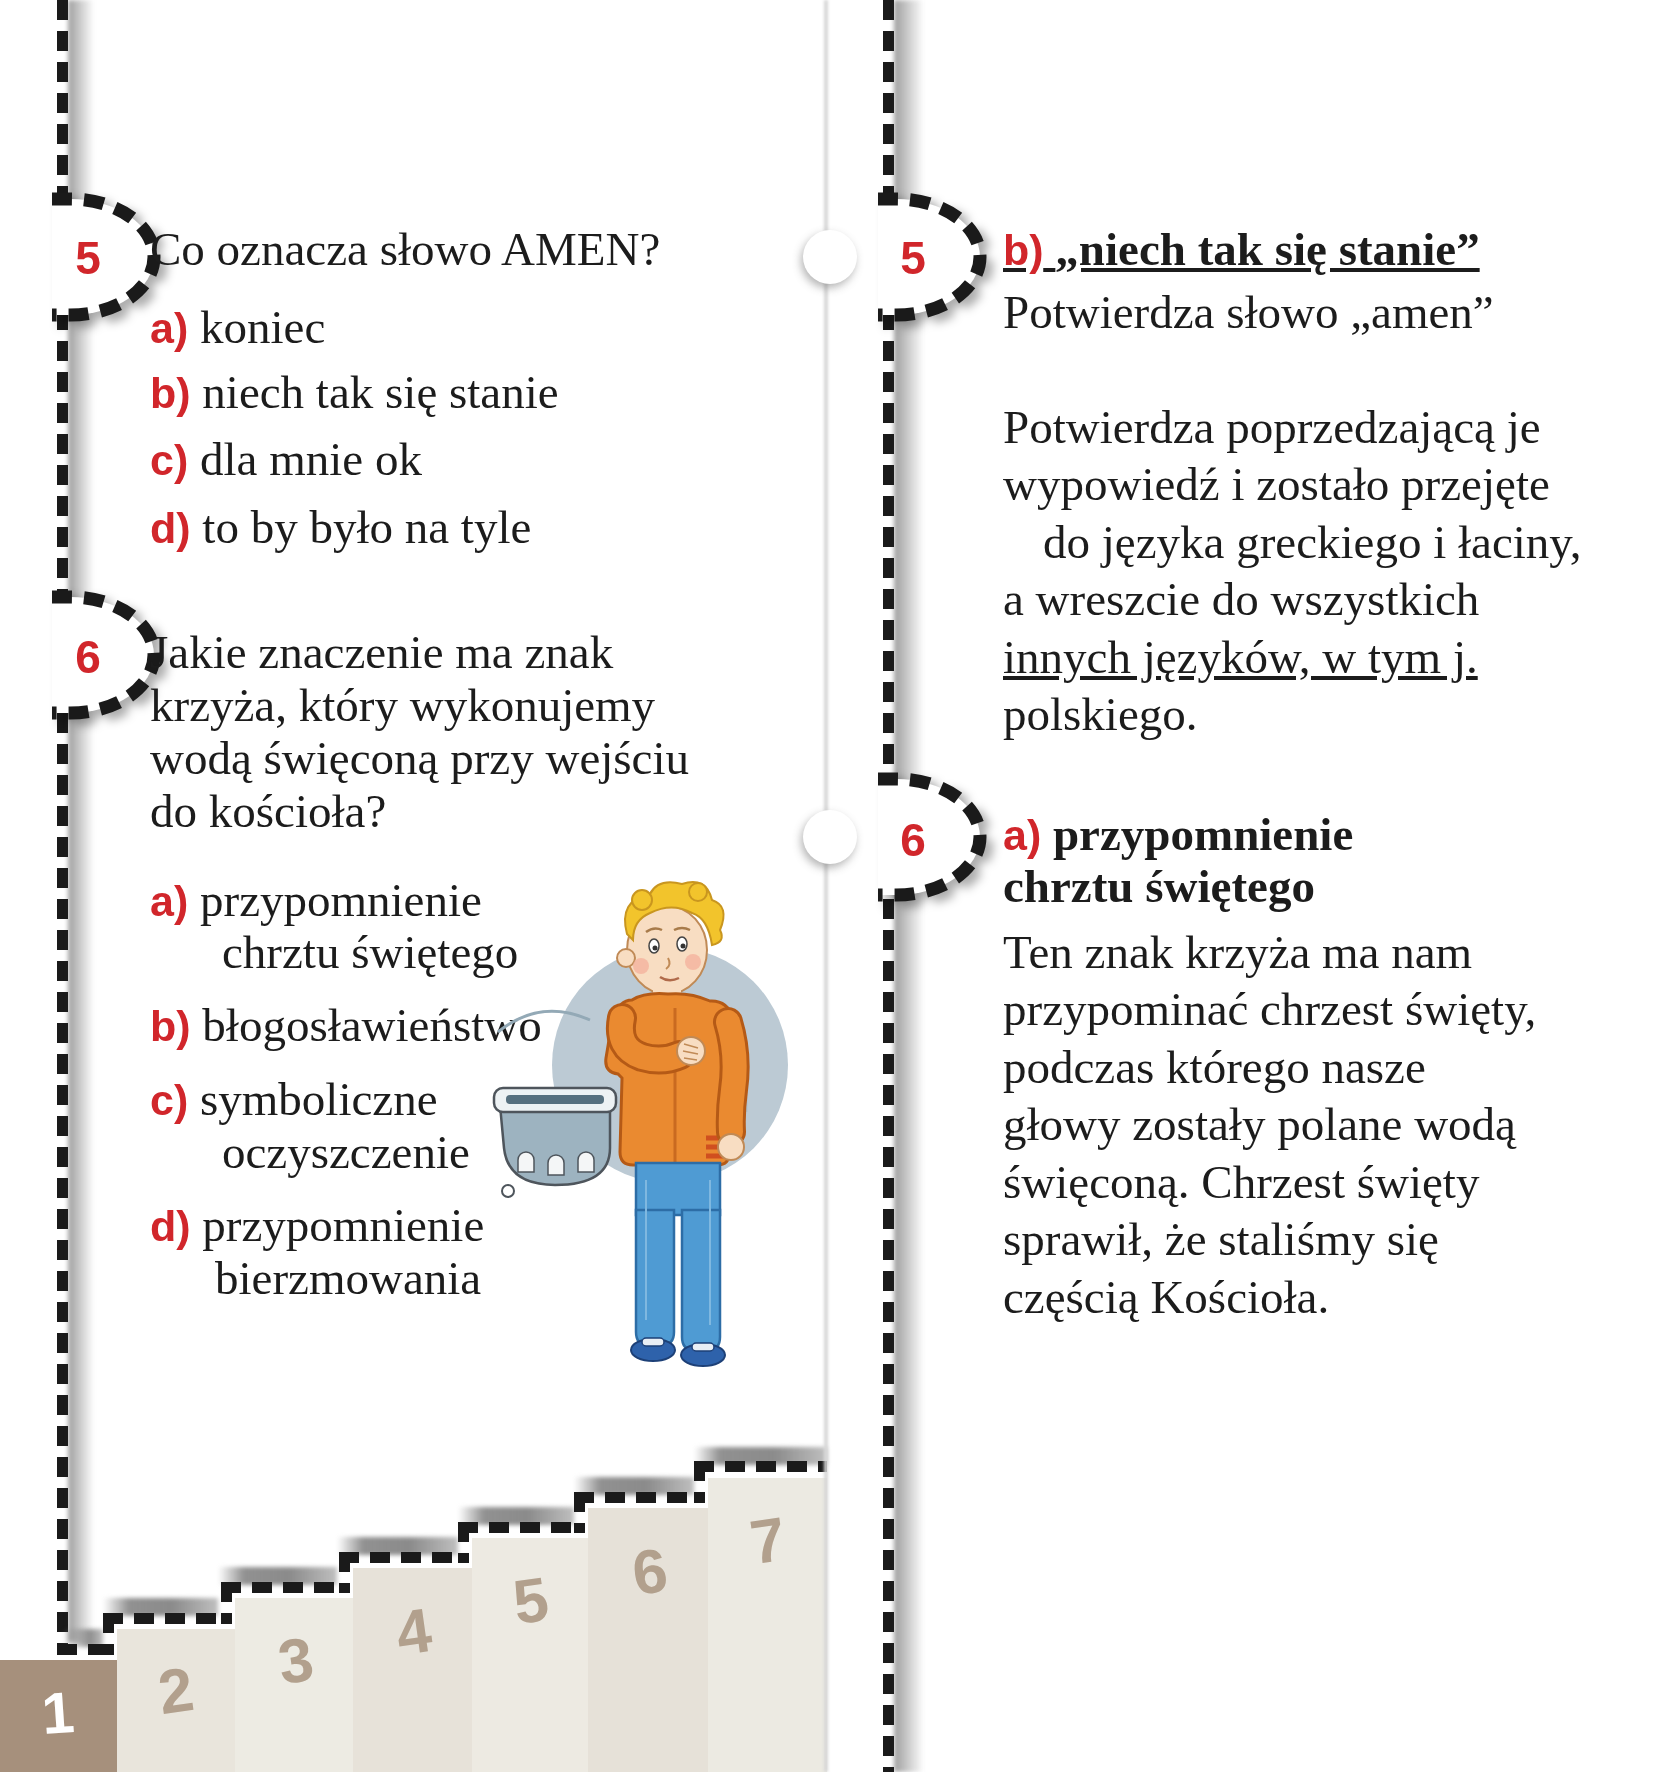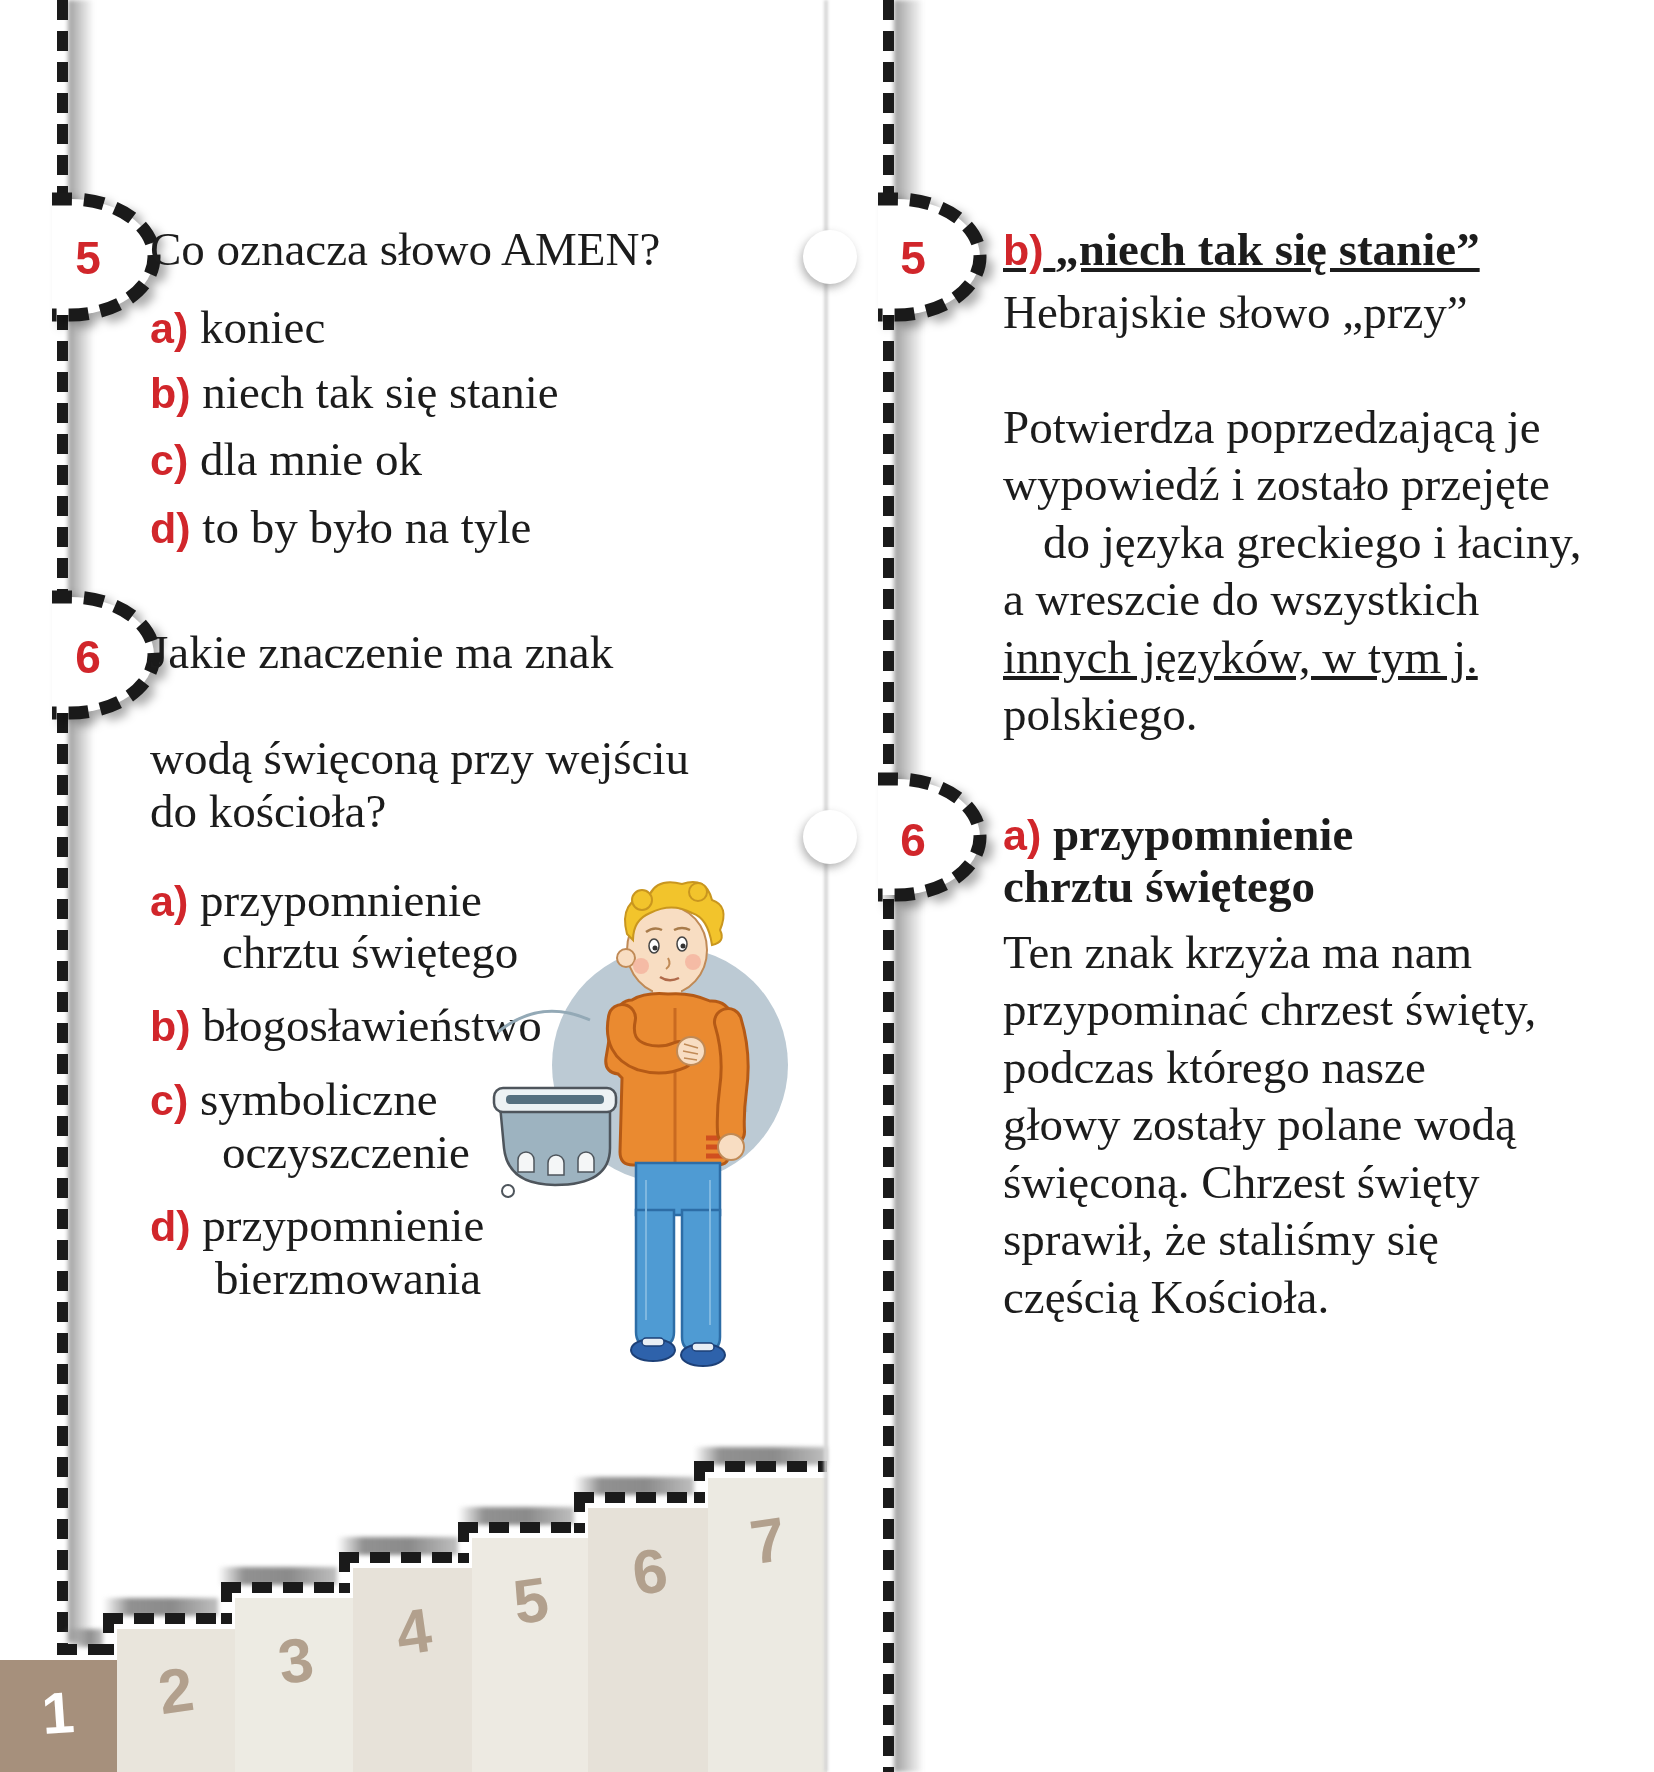--- a/index.html
+++ b/index.html
@@ -60,20 +60,22 @@
     <span>to by było na tyle</span>
   </div>
 
   <svg class="abs notch" style="left:46px;top:589px;" width="120" height="132" viewBox="0 0 120 132">
     <path d="M6 8 H24 A84 58 0 0 1 24 124 H6" fill="#ffffff" stroke="#1a1a1a" stroke-width="13" stroke-dasharray="20 12"></path>
   </svg>
   <div class="abs qnum" style="left:88px;top:657px;">6</div>
 
   <div class="abs line" style="left:150px;top:629px;">
     <span>Jakie znaczenie ma znak</span></div>
+  <div class="abs line" style="left:150px;top:682px;">
+    <span>krzyża, który wykonujemy</span></div>
   <div class="abs line" style="left:150px;top:735px;">
     <span>wodą święconą przy wejściu</span></div>
   <div class="abs line" style="left:150px;top:788px;">
     <span>do kościoła?</span></div>
 
   <div class="abs line" style="left:150px;top:877px;">
     <span class="red-letter">a)</span>
     <span>przypomnienie</span>
   </div>
   <div class="abs line" style="left:222px;top:929px;">
@@ -207,21 +209,21 @@
 
   <svg class="abs notch" style="left:872px;top:191px;" width="120" height="132" viewBox="0 0 120 132">
     <path d="M6 8 H24 A84 58 0 0 1 24 124 H6" fill="#ffffff" stroke="#1a1a1a" stroke-width="13" stroke-dasharray="20 12"></path>
   </svg>
   <div class="abs qnum" style="left:913px;top:258px;">5</div>
 
   <div class="abs line" style="left:1003px;top:226px;text-decoration:underline;">
     <span class="red-letter">b)</span>
     <span class="boldserif">„niech tak się stanie”</span>
   </div>
-  <div class="abs line" style="left:1003px;top:289px;"><span>Hebrajskie słowo „przy”</span></div>
+  <div class="abs line" style="left:1003px;top:289px;"><span>Potwierdza słowo „amen”</span></div>
   <div class="abs line" style="left:1003px;top:404px;"><span>Potwierdza poprzedzającą je</span></div>
   <div class="abs line" style="left:1003px;top:461px;"><span>wypowiedź i zostało przejęte</span></div>
   <div class="abs line" style="left:1003px;top:519px;margin-left:40px;"><span>do języka greckiego i łaciny,</span></div>
   <div class="abs line" style="left:1003px;top:576px;"><span>a wreszcie do wszystkich</span></div>
   <div class="abs line" style="left:1003px;top:634px;text-decoration:underline;"><span>innych języków, w tym j.</span></div>
   <div class="abs line" style="left:1003px;top:691px;"><span>polskiego.</span></div>
 
   <svg class="abs notch" style="left:872px;top:771px;" width="120" height="132" viewBox="0 0 120 132">
     <path d="M6 8 H24 A84 58 0 0 1 24 124 H6" fill="#ffffff" stroke="#1a1a1a" stroke-width="13" stroke-dasharray="20 12"></path>
   </svg>

